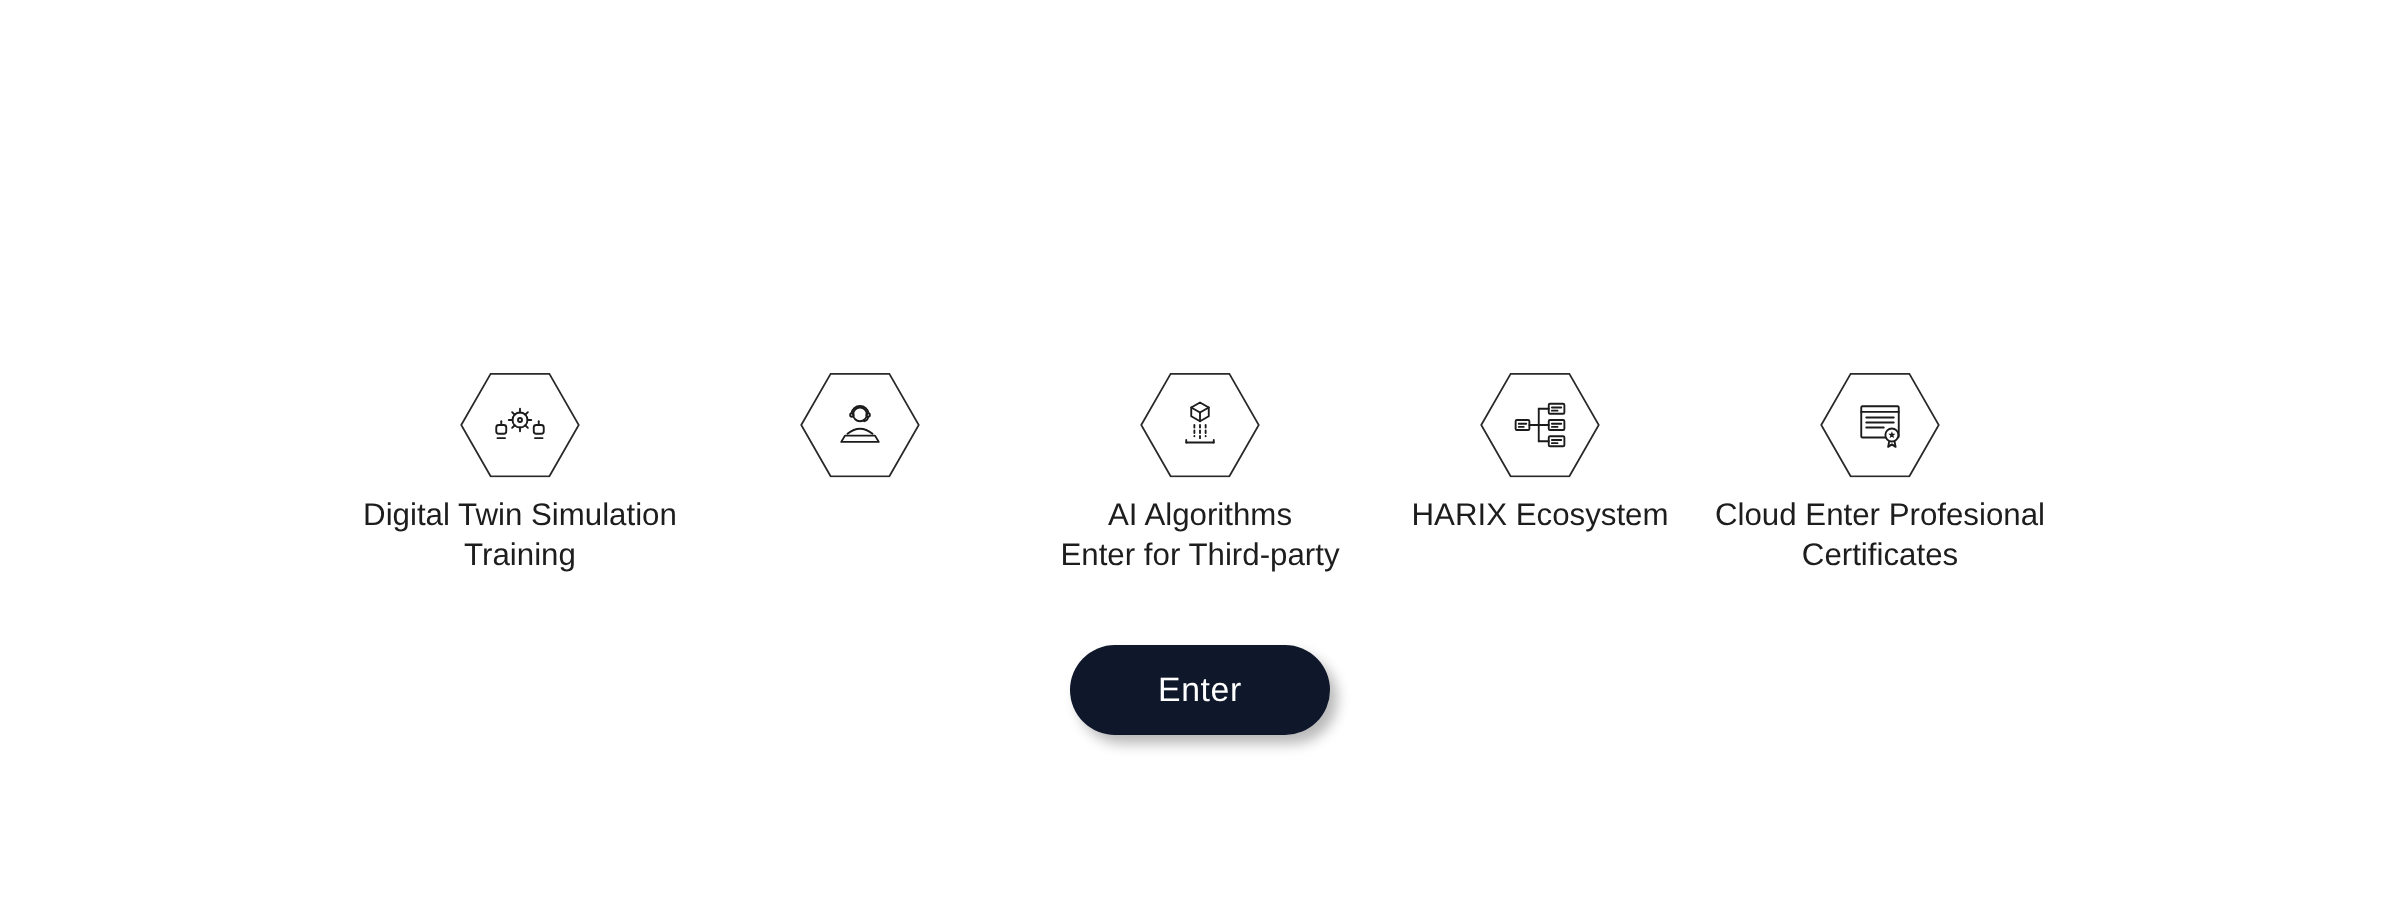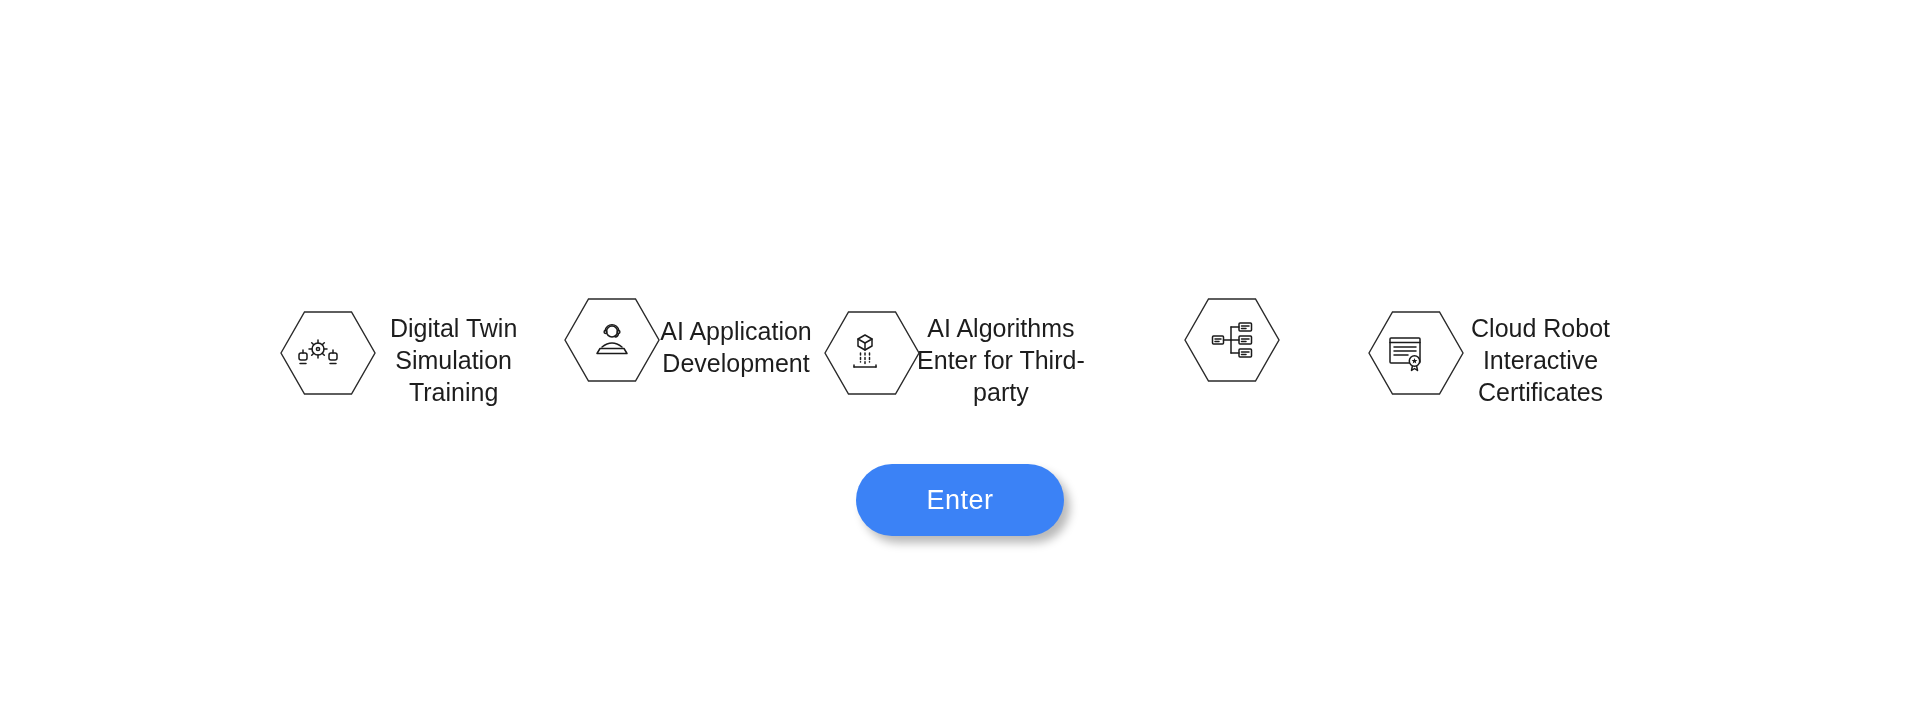--- a/index.html
+++ b/index.html
@@ -16,23 +16,22 @@
   }
   .features {
     display: flex;
     justify-content: center;
     align-items: flex-start;
     padding-top: 298px;
   }
   .feature {
     width: 272px;
     display: flex;
-    flex-direction: row;
+    flex-direction: column;
     align-items: center;
-    justify-content: center;
   }
   .hex-wrap {
     position: relative;
     width: 96px;
     height: 84px;
   }
   .hex-wrap svg.hex {
     position: absolute;
     left: 0; top: 0;
     width: 96px;
@@ -127,22 +126,20 @@
       <svg class="glyph" viewBox="0 0 48 48">
         <circle cx="24" cy="15.5" r="5.5"></circle>
         <path d="M17.2 14.5 A6.9 6.9 0 0 1 30.8 14.5"></path>
         <circle cx="17.5" cy="16" r="1.4"></circle>
         <circle cx="30.5" cy="16" r="1.4"></circle>
         <path d="M30.5 17.6 Q30.2 20.6 27.2 21"></path>
         <path d="M14 31 Q24 23 34 31"></path>
         <path d="M12 32.5 H36 L39 37.5 H9 Z"></path>
       </svg>
     </div>
-    <div class="feature-label">AI Application
-Development</div>
   </div>
 
   <div class="feature">
     <div class="hex-wrap">
       <svg class="hex" viewBox="0 0 96 84">
         <polygon class="hex-outline" points="1,42 24.5,1 71.5,1 95,42 71.5,83 24.5,83"></polygon>
       </svg>
       <svg class="glyph" viewBox="0 0 48 48">
         <path d="M24 6 L31 10 L24 14 L17 10 Z"></path>
         <path d="M17 10 L17 17 L24 21 L31 17 L31 10"></path>
@@ -177,39 +174,40 @@
         <rect x="31" y="20" width="12.5" height="8" rx="1"></rect>
         <rect x="31" y="33" width="12.5" height="8" rx="1"></rect>
         <line x1="33.5" y1="10" x2="41" y2="10"></line>
         <line x1="33.5" y1="12.5" x2="38" y2="12.5"></line>
         <line x1="33.5" y1="23" x2="41" y2="23"></line>
         <line x1="33.5" y1="25.5" x2="38" y2="25.5"></line>
         <line x1="33.5" y1="36" x2="41" y2="36"></line>
         <line x1="33.5" y1="38.5" x2="38" y2="38.5"></line>
       </svg>
     </div>
+    <div class="feature-label">HARIX Ecosystem</div>
   </div>
 
   <div class="feature">
     <div class="hex-wrap">
       <svg class="hex" viewBox="0 0 96 84">
         <polygon class="hex-outline" points="1,42 24.5,1 71.5,1 95,42 71.5,83 24.5,83"></polygon>
       </svg>
       <svg class="glyph" viewBox="0 0 48 48">
         <rect x="9" y="9" width="30" height="25" rx="1"></rect>
         <line x1="9" y1="13.5" x2="39" y2="13.5"></line>
         <line x1="13" y1="18" x2="35" y2="18"></line>
         <line x1="13" y1="22" x2="35" y2="22"></line>
         <line x1="13" y1="26" x2="27" y2="26"></line>
         <path d="M31.5 36.5 L30.5 41.5 L33.5 39.5 L36.5 41.5 L35.5 36.5" style="fill:#ffffff"></path>
         <circle cx="33.5" cy="32" r="5.2" style="fill:#ffffff"></circle>
         <polygon points="33.5,29 34.26,30.95 36.35,31.07 34.74,32.4 35.26,34.43 33.5,33.3 31.74,34.43 32.26,32.4 30.65,31.07 32.74,30.95" style="fill:#1b1b1b;stroke:none"></polygon>
       </svg>
     </div>
-    <div class="feature-label">Cloud Robot Interactive
+    <div class="feature-label">Cloud Enter Profesional
 Certificates</div>
   </div>
 
 </div>
 
 <div class="enter-row">
-  <button class="enter-btn" style="background: #3b82f6; color: rgb(255, 255, 255);">Enter</button>
+  <button class="enter-btn" style="background: #0f172a; color: rgb(255, 255, 255);">Enter</button>
 </div>
 
 </body></html>

